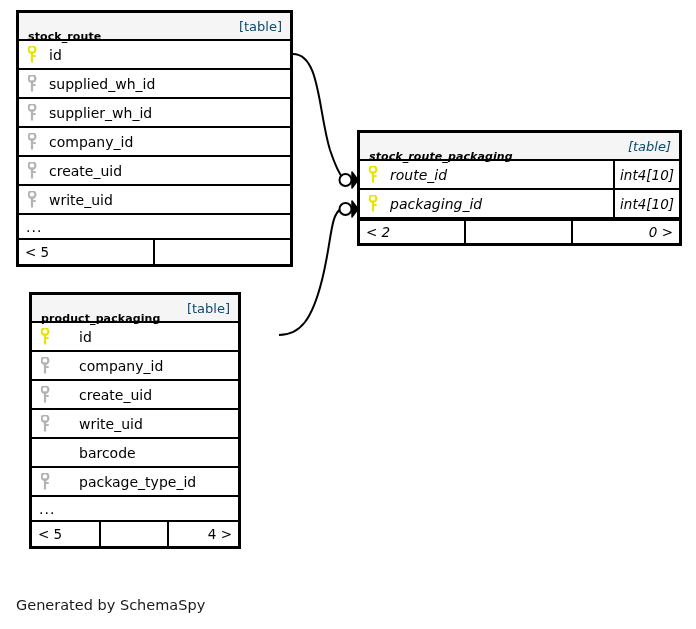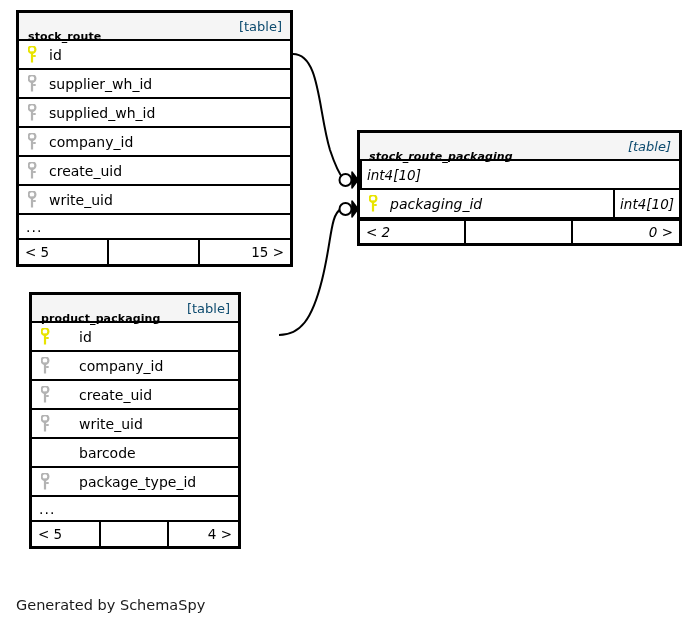--- a/index.html
+++ b/index.html
@@ -201,34 +201,34 @@
 
     <div class="col-row">
       <div class="col-main">
         <span class="key-slot">
           <svg width="11" height="17" viewBox="0 0 11 17">
             <circle cx="4" cy="3.5" r="3.4" fill="none" stroke="#b3b3b3" stroke-width="2.2"></circle>
             <rect x="2.9" y="5.5" width="2.2" height="11" fill="#b3b3b3"></rect>
             <rect x="5.1" y="9" width="2.6" height="2" fill="#b3b3b3"></rect>
           </svg>
         </span>
+        <span class="col-label">supplied_wh_id</span>
+      </div>
+    </div>
+
+    <div class="col-row">
+      <div class="col-main">
+        <span class="key-slot">
+          <svg width="11" height="17" viewBox="0 0 11 17">
+            <circle cx="4" cy="3.5" r="3.4" fill="none" stroke="#b3b3b3" stroke-width="2.2"></circle>
+            <rect x="2.9" y="5.5" width="2.2" height="11" fill="#b3b3b3"></rect>
+            <rect x="5.1" y="9" width="2.6" height="2" fill="#b3b3b3"></rect>
+          </svg>
+        </span>
         <span class="col-label">supplier_wh_id</span>
-      </div>
-    </div>
-
-    <div class="col-row">
-      <div class="col-main">
-        <span class="key-slot">
-          <svg width="11" height="17" viewBox="0 0 11 17">
-            <circle cx="4" cy="3.5" r="3.4" fill="none" stroke="#b3b3b3" stroke-width="2.2"></circle>
-            <rect x="2.9" y="5.5" width="2.2" height="11" fill="#b3b3b3"></rect>
-            <rect x="5.1" y="9" width="2.6" height="2" fill="#b3b3b3"></rect>
-          </svg>
-        </span>
-        <span class="col-label">supplied_wh_id</span>
       </div>
     </div>
 
     <div class="col-row">
       <div class="col-main">
         <span class="key-slot">
           <svg width="11" height="17" viewBox="0 0 11 17">
             <circle cx="4" cy="3.5" r="3.4" fill="none" stroke="#b3b3b3" stroke-width="2.2"></circle>
             <rect x="2.9" y="5.5" width="2.2" height="11" fill="#b3b3b3"></rect>
             <rect x="5.1" y="9" width="2.6" height="2" fill="#b3b3b3"></rect>
@@ -262,32 +262,41 @@
         </span>
         <span class="col-label">write_uid</span>
       </div>
     </div>
 
     <div class="ellipsis-row">...</div>
 
     <div class="footer-row">
       <div class="footer-cell align-left">&lt; 5</div>
       <div class="footer-cell"></div>
-      <div class="footer-cell align-right">15 &gt;</div>
     </div>
   </div>
 
   <div class="entity" id="entity-stock-route-packaging" style="left:357px; top:130px; width:325px;font-style:italic;">
 
     <div class="entity-header">
       <span class="entity-name">stock_route_packaging</span>
       <span class="entity-kind">[table]</span>
     </div>
 
     <div class="col-row">
+      <div class="col-main">
+        <span class="key-slot">
+          <svg width="11" height="17" viewBox="0 0 11 17">
+            <circle cx="4" cy="3.5" r="3.4" fill="none" stroke="#e8e400" stroke-width="2.2"></circle>
+            <rect x="2.9" y="5.5" width="2.2" height="11" fill="#e8e400"></rect>
+            <rect x="5.1" y="9" width="2.6" height="2" fill="#e8e400"></rect>
+          </svg>
+        </span>
+        <span class="col-label">route_id</span>
+      </div>
       <div class="col-type">int4[10]</div>
     </div>
 
     <div class="col-row">
       <div class="col-main">
         <span class="key-slot">
           <svg width="11" height="17" viewBox="0 0 11 17">
             <circle cx="4" cy="3.5" r="3.4" fill="none" stroke="#e8e400" stroke-width="2.2"></circle>
             <rect x="2.9" y="5.5" width="2.2" height="11" fill="#e8e400"></rect>
             <rect x="5.1" y="9" width="2.6" height="2" fill="#e8e400"></rect>

